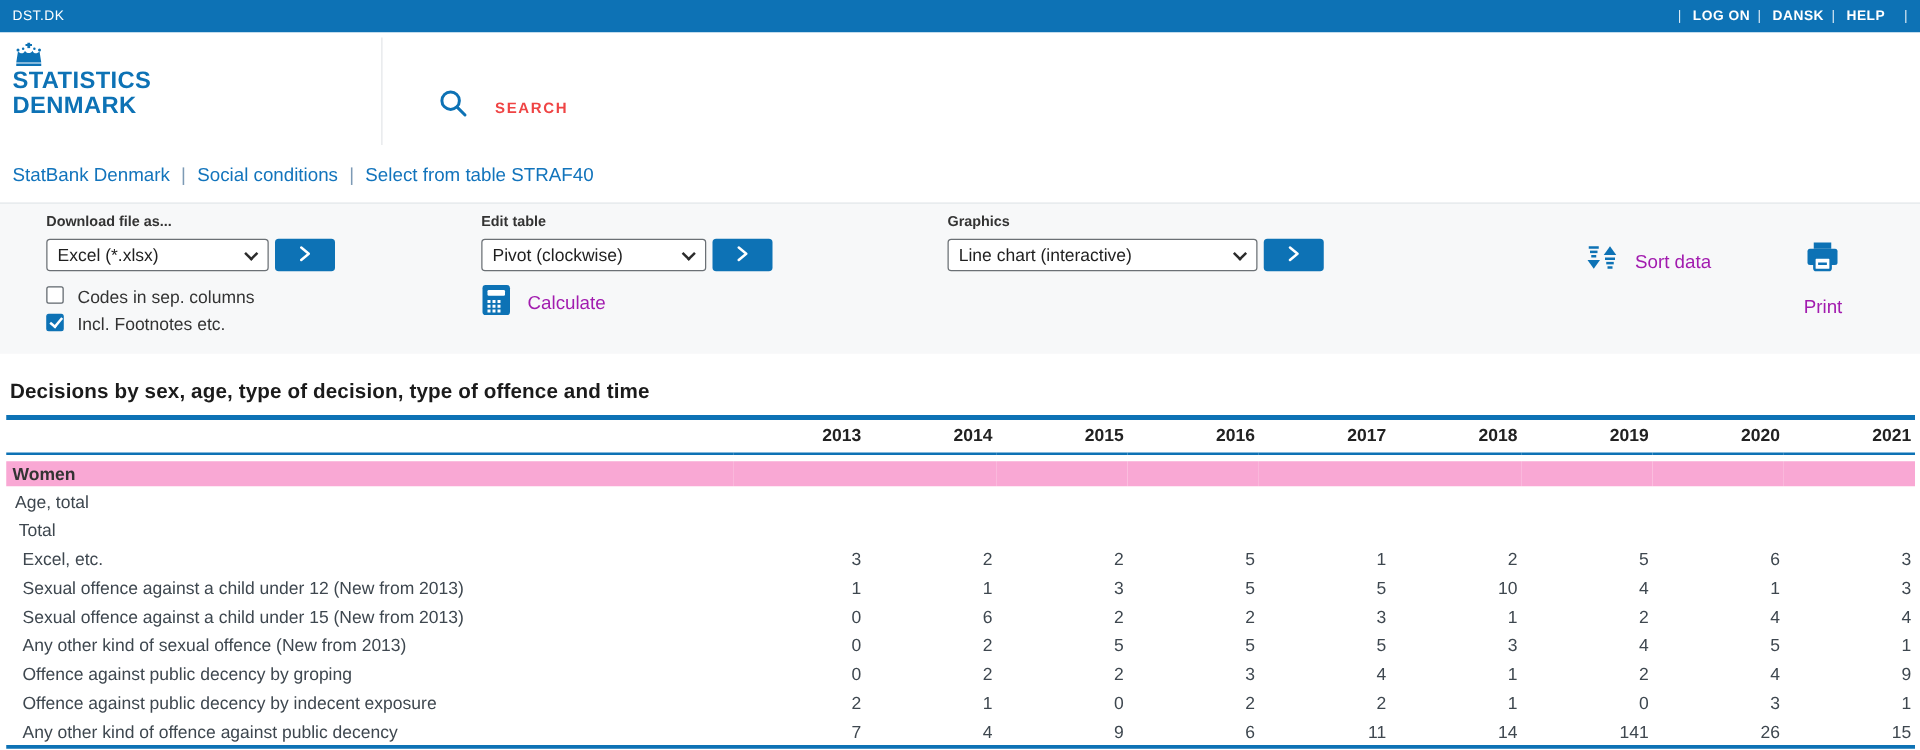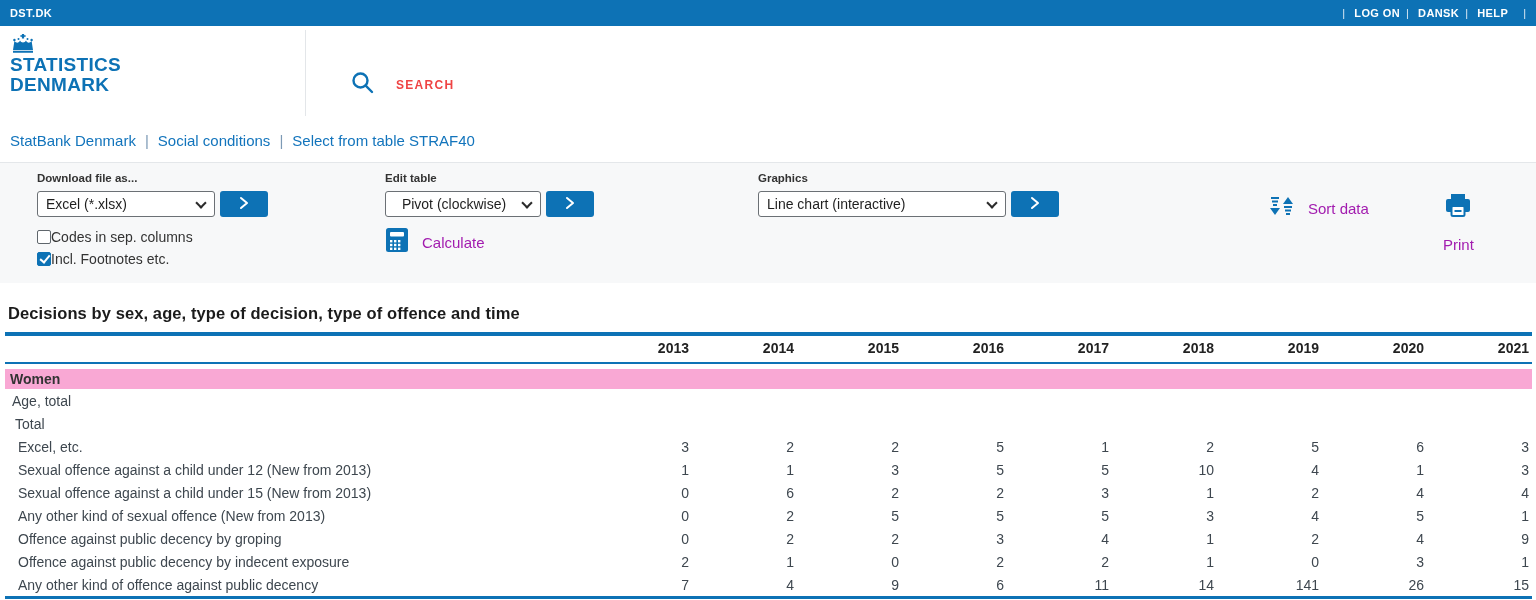--- a/index.html
+++ b/index.html
@@ -2,21 +2,21 @@
 <html><head>
 <meta charset="utf-8">
 <style>
   * { box-sizing: border-box; margin: 0; padding: 0; }
   html, body { width: 1536px; height: 600px; overflow: hidden; background: #fff;
     font-family: "Liberation Sans", sans-serif; }
 
   
   .topbar { height: 26px; background: #0d72b5; color: #fff; display: flex;
     align-items: center; justify-content: space-between; padding: 0 10px; }
-  .topbar-brand { font-size: 11px; font-weight: bold; letter-spacing: .4px; }
+  .topbar-brand { font-size: 11px; font-weight: normal; letter-spacing: .4px; }
   .topbar-links { display: flex; align-items: center; font-size: 11px; font-weight: bold; }
   .topbar-link { cursor: pointer; letter-spacing: .4px; padding: 0 9px; position: relative; }
   .topbar-link::before { content: "|"; position: absolute; left: -3px; font-weight: normal; opacity: .85; }
   .topbar-links::after { content: "|"; font-weight: normal; opacity: .85; margin-left: 6px; }
 
   
   .header { height: 92px; position: relative; background: #fff; }
   .logo { position: absolute; left: 10px; top: 8px; cursor: pointer; }
   .logo svg { display: block; margin-bottom: 2px; }
   .logo-text { color: #0d72b5; font-weight: bold; font-size: 19px; line-height: 20px; letter-spacing: .3px; }
@@ -34,28 +34,28 @@
   .tb-group { position: absolute; top: 9px; }
   .g-download { left: 8px; margin-left: 29px; }
   .g-edit { left: 385px; }
   .g-graphics { left: 758px; }
   .tb-label { font-size: 11.5px; font-weight: bold; color: #333; display: block; margin-bottom: 7px; }
   .control-row { display: flex; gap: 5px; align-items: center; }
   .sel-wrap { position: relative; }
   select { appearance: none; -webkit-appearance: none; border: 1px solid #6b7075; border-radius: 3px;
     height: 26px; font-size: 14px; padding: 0 26px 0 8px; background: #fff; color: #1f1f1f;
     font-family: "Liberation Sans", sans-serif; width: 100%; }
-  .sel-download { width: 178px; } .sel-edit { width: 156px; text-align: center; } .sel-graphics { width: 248px; }
+  .sel-download { width: 178px; } .sel-edit { width: 180px; } .sel-graphics { width: 248px; }
   .sel-chevron { position: absolute; right: 10px; top: 8px; width: 8px; height: 8px;
     border-right: 2px solid #2b2b2b; border-bottom: 2px solid #2b2b2b;
     transform: rotate(45deg); pointer-events: none; }
   .go-btn { width: 48px; height: 26px; background: #0d72b5; border: none; border-radius: 3px;
     display: flex; align-items: center; justify-content: center; cursor: pointer; }
   .checkboxes { margin-top: 12px; display: flex; flex-direction: column; gap: 6px; }
-  .cb-row { display: flex; align-items: center; gap: 0; font-size: 14px; color: #333; cursor: pointer; }
+  .cb-row { display: flex; gap: 11px; font-size: 14px; color: #333; cursor: pointer; }
   .cb { width: 14px; height: 14px; border: 1.5px solid #5f666c; border-radius: 2px; background: #fff; position: relative; flex: none; }
   .cb.checked { background: #0d72b5; border-color: #0d72b5; }
   .cb.checked::after { content: ""; position: absolute; left: 3.5px; top: 0px; width: 4px; height: 8px;
     border-right: 2px solid #fff; border-bottom: 2px solid #fff; transform: rotate(40deg); }
   .calc-row { margin-top: 11px; display: flex; align-items: center; gap: 13px; cursor: pointer; }
   .link-blue { color: #a21caf; font-size: 15px; }
   .icon-text-btn { position: absolute; top: 30px; display: flex; align-items: center; gap: 13px; cursor: pointer; }
   .g-sort { left: 1268px; } .g-print { left: 1443px; flex-direction: column; }
 
   

